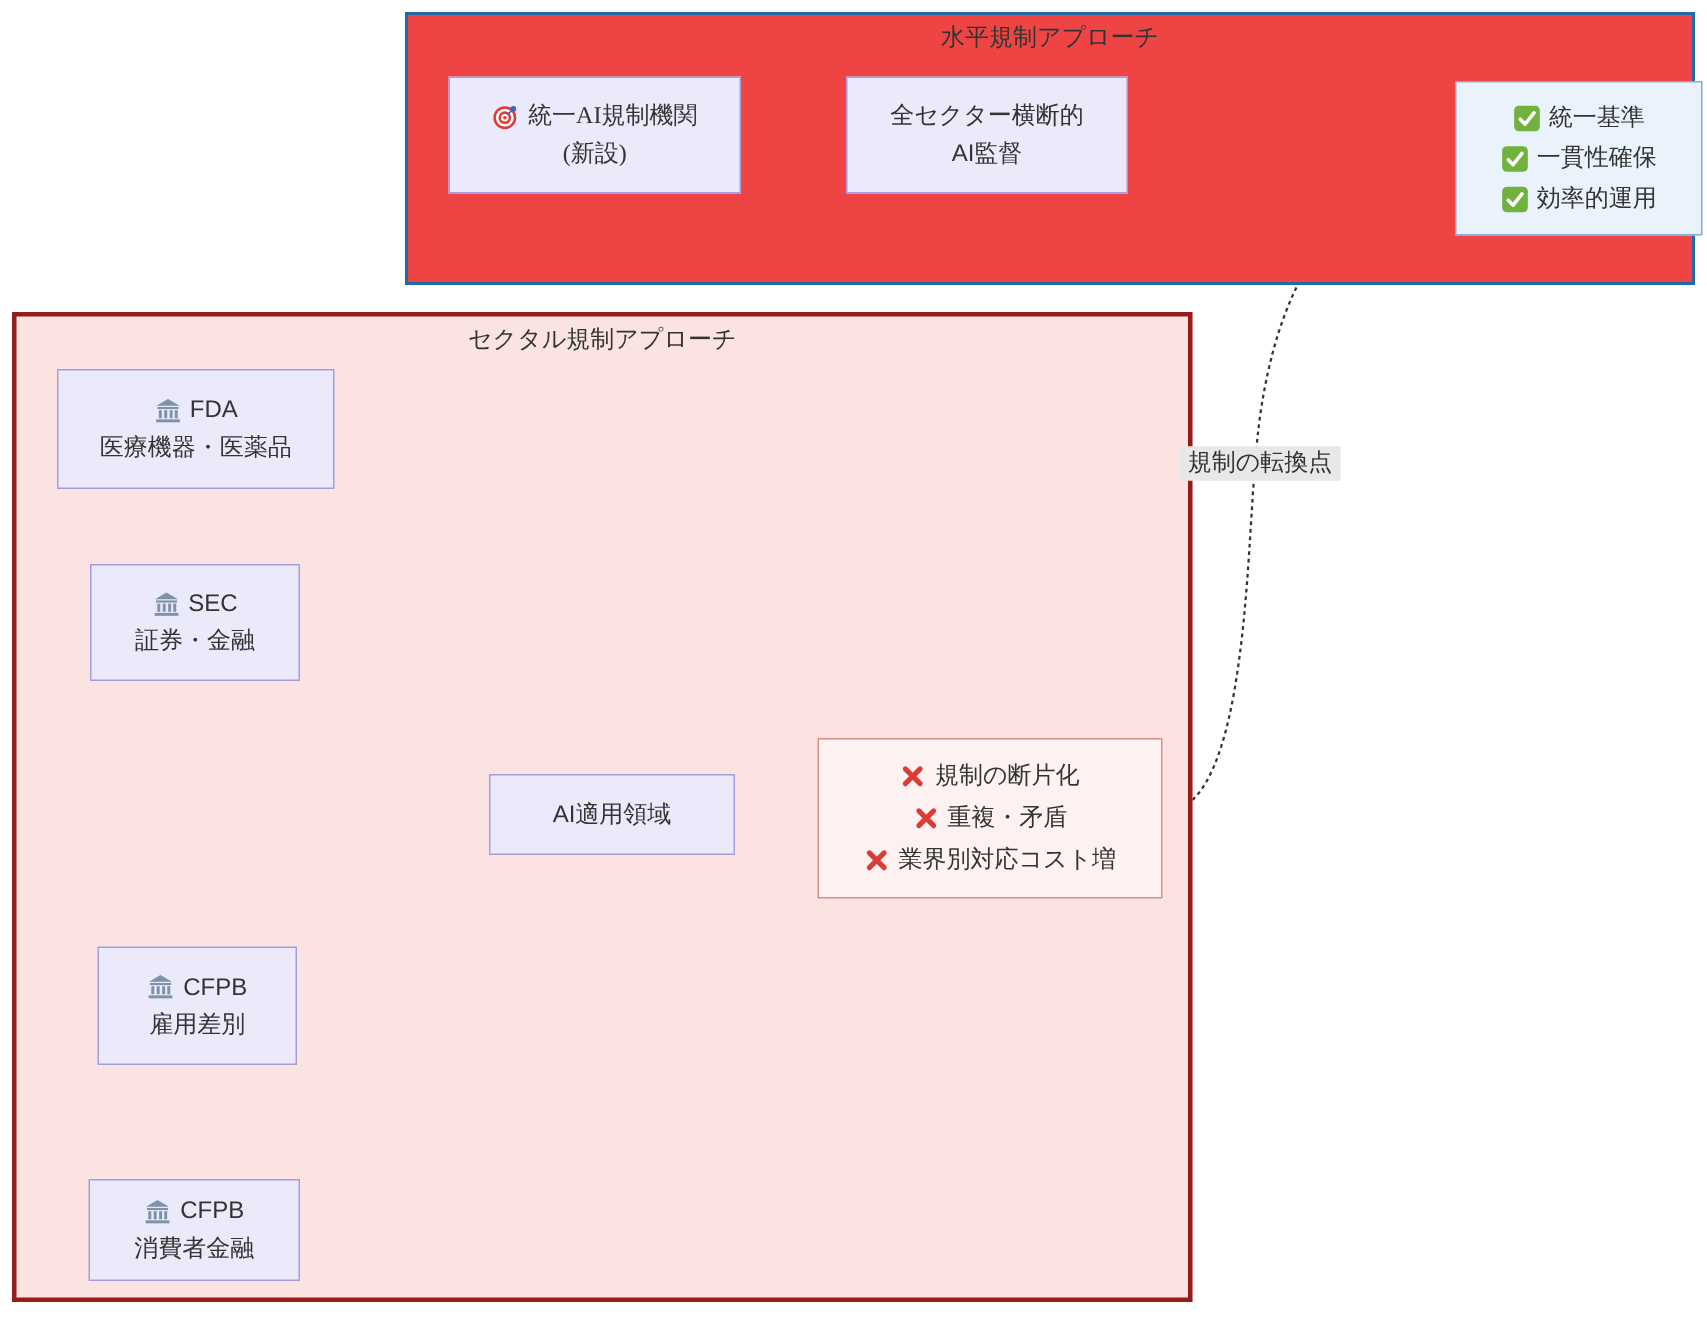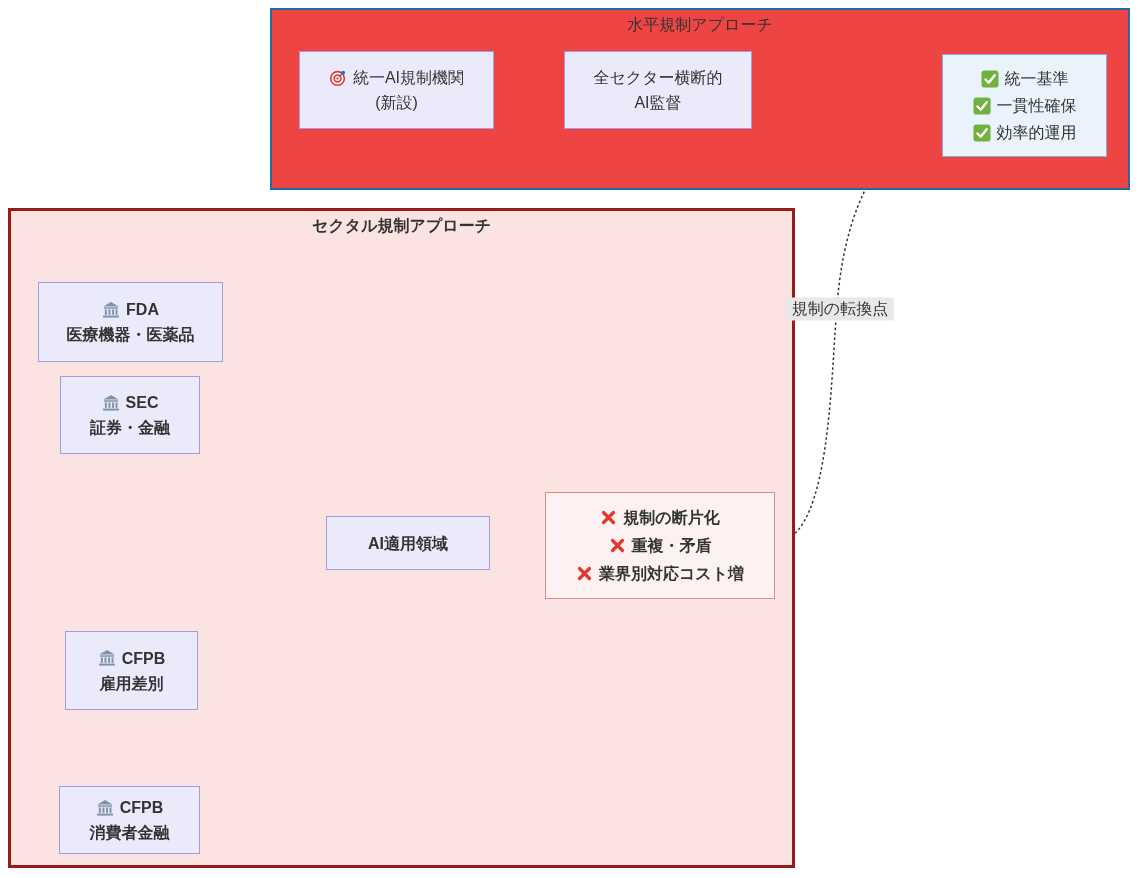--- a/index.html
+++ b/index.html
@@ -4,27 +4,27 @@
 <style>
   html,body { margin:0; padding:0; background:#ffffff; }
   body { font-family:"Liberation Sans","DejaVu Sans",sans-serif; color:#333333; }
   .canvas { position:relative; width:1138px; height:878px; background:#ffffff; overflow:hidden; }
   .edges { position:absolute; left:0; top:0; width:1138px; height:878px; pointer-events:none; }
 
   .cluster { position:absolute; box-sizing:border-box; }
   .cluster-title { position:absolute; left:0; right:0; top:5px; text-align:center;
                    font-size:16px; color:#333333; }
   .cluster-h { background:#ef4444; border:2px solid #1f6ba5; }
-  .cluster-s { background:#fbe3e1; border:3px solid #961b1b;font-weight:bold; }
+  .cluster-s { background:#fbe3e1; border:3px solid #961b1b; }
 
   .node { position:absolute; box-sizing:border-box; display:flex; flex-direction:column;
           align-items:center; justify-content:center; font-size:16px; line-height:25px;
           color:#333333; text-align:center; }
   .node-purple { background:#eaeafb; border:1px solid #a89bdb; }
-  .node-benefit { background:#eaf2fc; border:1px solid #84abd8; line-height:27px; }
+  .node-benefit { background:#eaf2fc; border:1px solid #84abd8; line-height:27px;margin-left:28px; }
   .node-problem { background:#fdf2f1; border:1px solid #de8c86; line-height:28px; }
   .nline { display:flex; align-items:center; justify-content:center; gap:6px; }
   .ic { display:inline-flex; align-items:center; }
   .ic svg { display:block; }
 
   .edge-label { position:absolute; transform:translate(-50%,-50%); background:#e8e8e8;
                 padding:1px 6px; font-size:16px; color:#333333; white-space:nowrap; }
 </style>
 </head>
 <body>
@@ -46,21 +46,21 @@
       <path d="M195,668 C250,666 295,640 325,610 C342,594 352,584 360,573" marker-end="url(#arrow)"></path>
       <path d="M197,796 C255,788 300,720 335,660 C355,625 372,594 379,573" marker-end="url(#arrow)"></path>
       <path d="M463,538 L537,538" marker-end="url(#arrow)"></path>
       <path d="M772,540 C798,546 814,512 823,460 C835,390 833,315 842,265 C851,213 872,152 930,120" stroke-dasharray="2.5 2.5" marker-end="url(#arrow)"></path>
     </g>
   </svg>
 
   <section class="cluster cluster-h" style="left:270px; top:8px; width:860px; height:182px;">
     <div class="cluster-title">水平規制アプローチ</div>
 
-    <div class="node node-purple" style="left:27px; top:41px; width:195px; height:78px;">
+    <div class="node node-purple" style="left:27px; top:41px; width:195px; height:78px;font-family:Liberation Serif, serif;">
       <div class="nline">
         <span class="ic">
           <svg width="18" height="18" viewBox="0 0 20 20">
             <circle cx="9.5" cy="10.5" r="8.5" fill="#df3a3a"></circle>
             <circle cx="9.5" cy="10.5" r="6.6" fill="#ffffff"></circle>
             <circle cx="9.5" cy="10.5" r="4.7" fill="#df3a3a"></circle>
             <circle cx="9.5" cy="10.5" r="2.8" fill="#ffffff"></circle>
             <circle cx="9.5" cy="10.5" r="1.3" fill="#df3a3a"></circle>
             <path d="M15.8 4.0 L11.5 8.3" stroke="#3a66c9" stroke-width="1.4"></path>
             <circle cx="15.8" cy="4.0" r="2.1" fill="#3a66c9"></circle>
@@ -103,21 +103,21 @@
             </svg>
         </span>
         <span>効率的運用</span>
       </div>
     </div>
   </section>
 
   <section class="cluster cluster-s" style="left:8px; top:208px; width:787px; height:660px;">
     <div class="cluster-title">セクタル規制アプローチ</div>
 
-    <div class="node node-purple" style="left:27px; top:35px; width:185px; height:80px;margin-top:36px;">
+    <div class="node node-purple" style="left:27px; top:35px; width:185px; height:80px;">
       <div class="nline">
         <span class="ic">
           <svg width="18" height="18" viewBox="0 0 20 20" fill="#7e93a7">
               <path d="M10 1.2 L18.5 6.2 H1.5 Z"></path>
               <rect x="2.2" y="7" width="15.6" height="1.6"></rect>
               <rect x="3.2" y="9.4" width="2.2" height="6"></rect>
               <rect x="7.2" y="9.4" width="2.2" height="6"></rect>
               <rect x="11.2" y="9.4" width="2.2" height="6"></rect>
               <rect x="15" y="9.4" width="2.2" height="6"></rect>
               <rect x="1.2" y="16.2" width="17.6" height="2.2"></rect>

